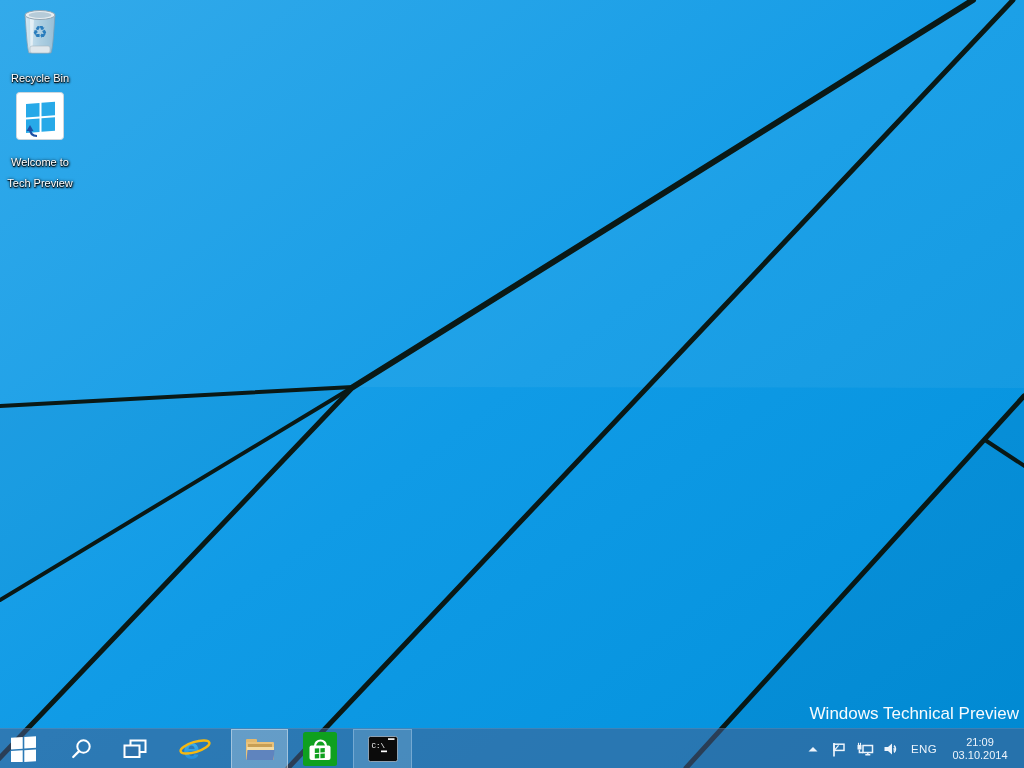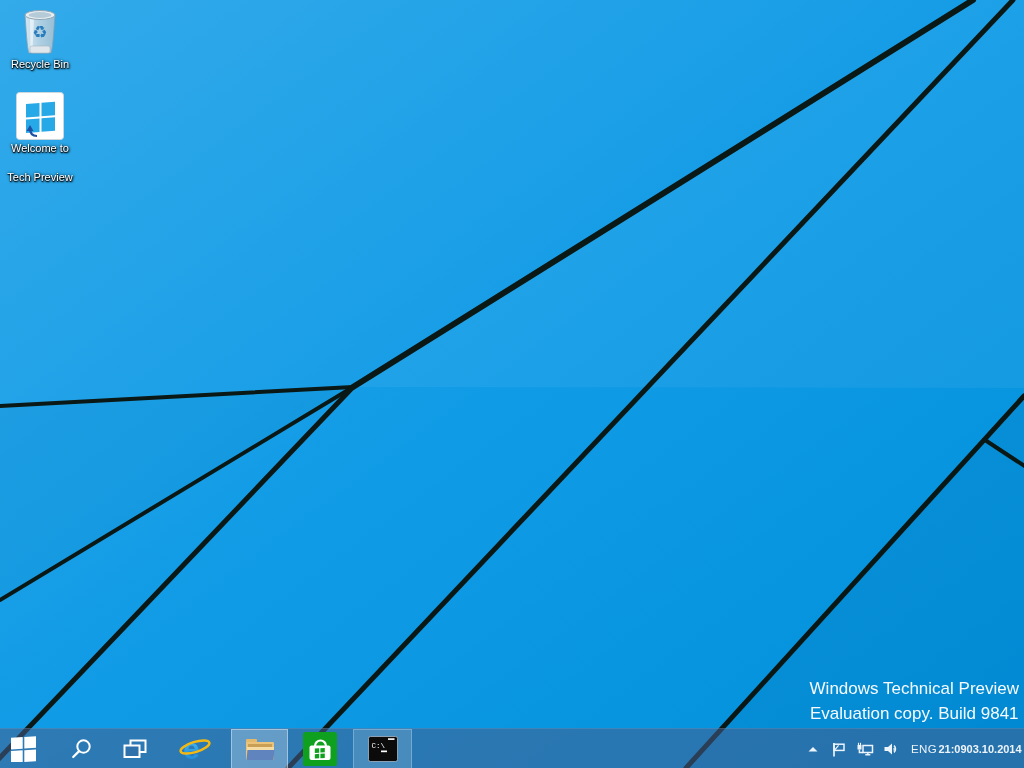--- a/index.html
+++ b/index.html
@@ -7,21 +7,21 @@
     position:relative;width:1024px;height:768px;overflow:hidden;
     font-family:"Liberation Sans", sans-serif;
     -webkit-font-smoothing:antialiased;
   }
   #wallpaper{position:absolute;left:0;top:0;width:1024px;height:768px;}
 
   
   .desk-icon{position:absolute;width:80px;text-align:center;cursor:default;}
   .desk-icon .ic{display:block;margin:0 auto;}
   .desk-label{
-    margin-top:2px;font-size:11px;line-height:13px;color:#ffffff;
+    margin-top:16px;font-size:11px;line-height:13px;color:#ffffff;
     text-shadow:1px 1px 2px rgba(0,0,0,.95), 0 0 3px rgba(0,0,0,.85), 0 1px 1px #000;
   }
   #icon-recycle{left:0;top:6px;}
   #icon-welcome{left:0;top:92px;}
 
   
   #watermark{
     position:absolute;right:5px;bottom:42px;text-align:center;
     color:rgba(255,255,255,.97);font-size:17px;line-height:25px;font-weight:400;
   }
@@ -55,21 +55,21 @@
 
   .tray-btn{
     position:absolute;top:0;height:40px;display:flex;align-items:center;justify-content:center;
     color:#edf4fb;
   }
   #tray-chevron{right:200px;width:22px;}
   #tray-flag{right:174px;width:22px;}
   #tray-network{right:148px;width:22px;}
   #tray-volume{right:122px;width:22px;}
   #tray-lang{right:80px;width:40px;font-size:11.5px;letter-spacing:.4px;}
-  #tray-clock{right:8px;width:72px;flex-direction:row;font-size:11px;line-height:13px;font-weight:bold;}
+  #tray-clock{right:8px;width:72px;flex-direction:column;font-size:11px;line-height:13px;}
 </style>
 </head>
 <body>
 
 <div id="screen">
 
   <svg id="wallpaper" viewBox="0 0 1024 768" preserveAspectRatio="none">
     <defs>
       <linearGradient id="bg" x1="0" y1="0" x2="1" y2="1">
         <stop offset="0" stop-color="#2FA9EA"></stop>
@@ -120,26 +120,25 @@
         <rect x="25.5" y="10" width="13.5" height="13.5"></rect>
         <rect x="10" y="25.5" width="13.5" height="13.5"></rect>
         <rect x="25.5" y="25.5" width="13.5" height="13.5"></rect>
       </g>
       <g>
         <path d="M21,44 Q14,44 14,36.5" stroke="#1d4fa3" stroke-width="2.2" fill="none"></path>
         <polygon points="10.5,39 14,33 17.5,39" fill="#1d4fa3"></polygon>
       </g>
     </svg>
     <div class="desk-label">Welcome to</div>
-    <div class="desk-label" style="margin-top:16px;">Tech Preview</div>
+    <div class="desk-label" style="margin-top:8px;">Tech Preview</div>
   </div>
 
   <div id="watermark">
     <div>Windows Technical Preview</div>
-    <div>Evaluation copy. Build 9841</div>
   </div>
 
   <div id="taskbar">
 
     <div class="tb-btn" id="btn-start">
       <svg width="26" height="26" viewBox="0 0 26 26">
         <g fill="#ffffff" transform="translate(0,1.7) skewY(-3.5)">
           <rect x="0" y="0" width="11.7" height="11.7"></rect>
           <rect x="13.3" y="0" width="11.7" height="11.7"></rect>
           <rect x="0" y="13.3" width="11.7" height="11.7"></rect>

